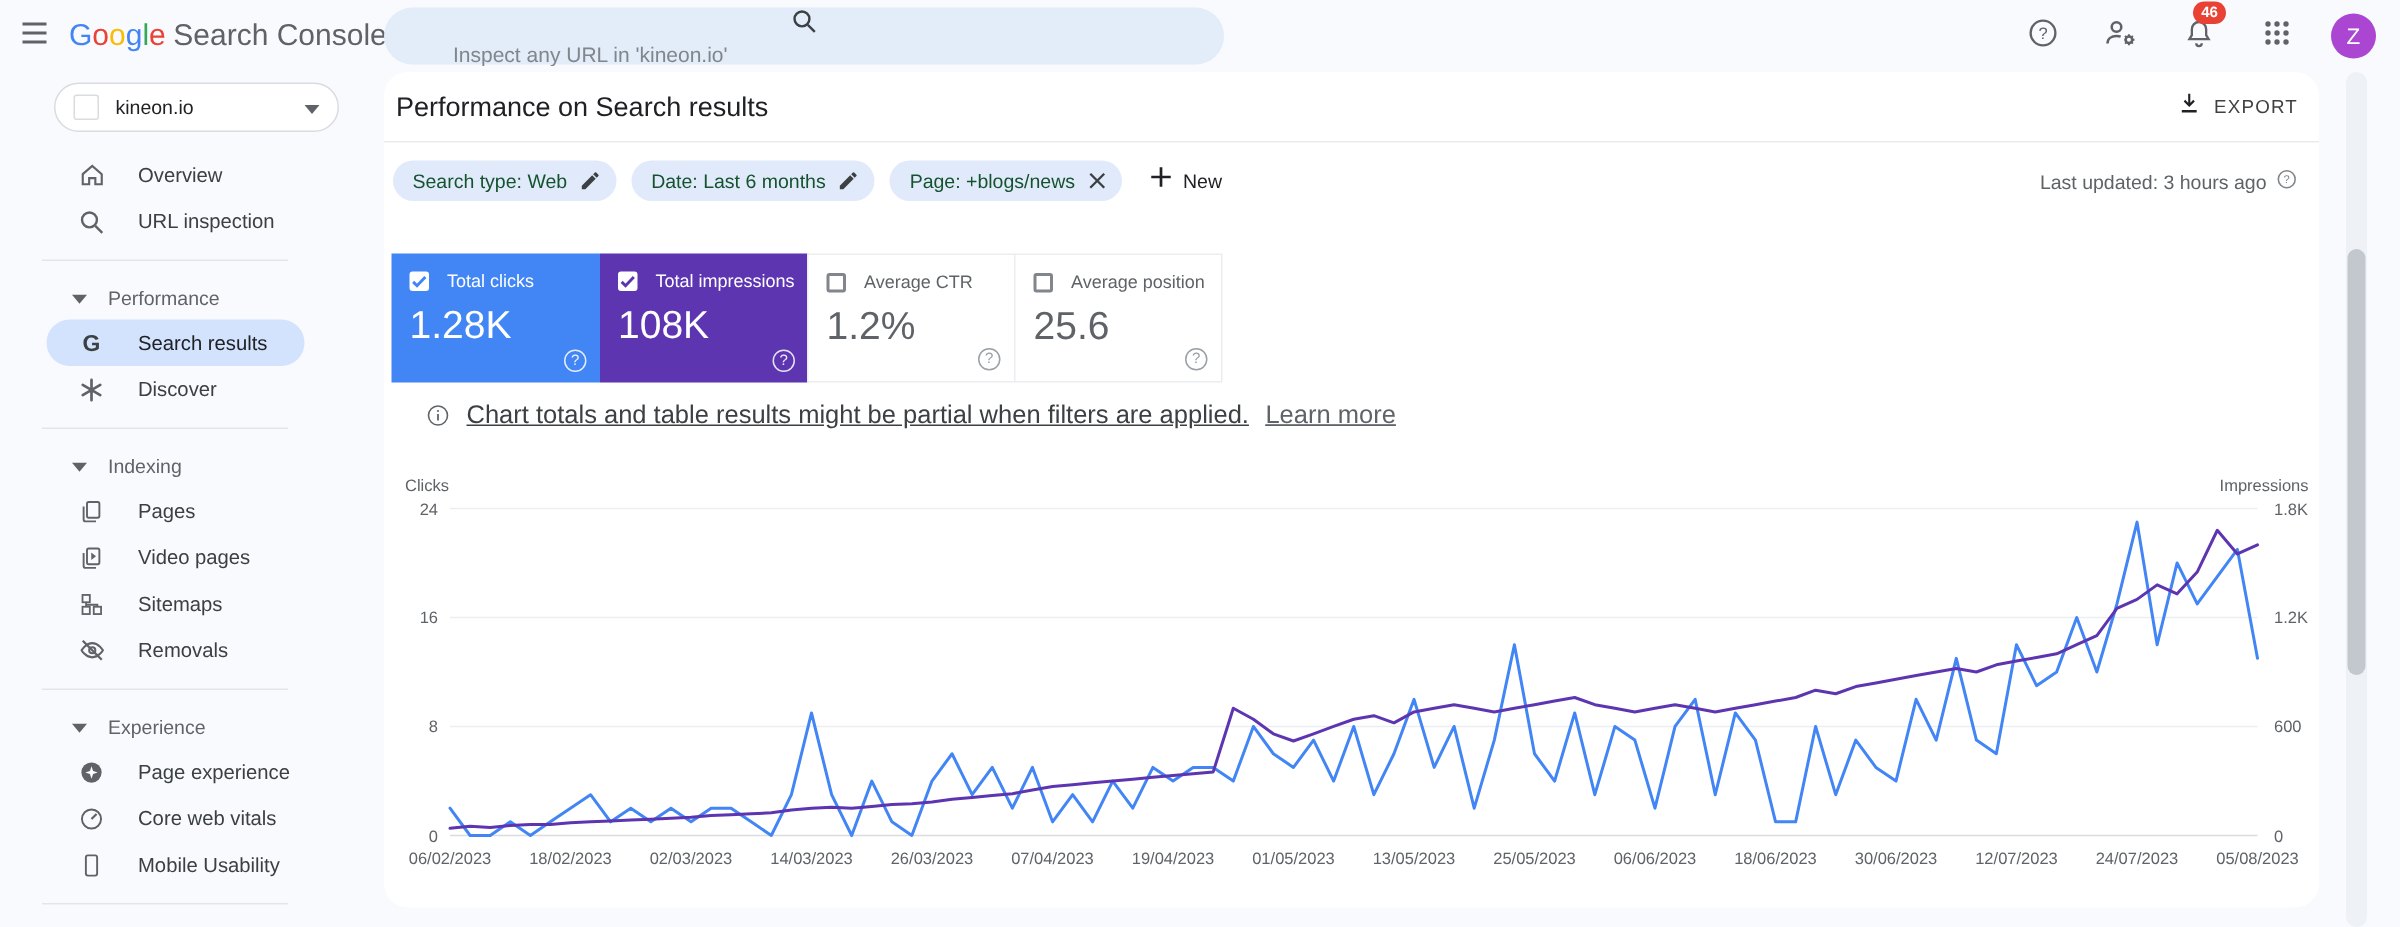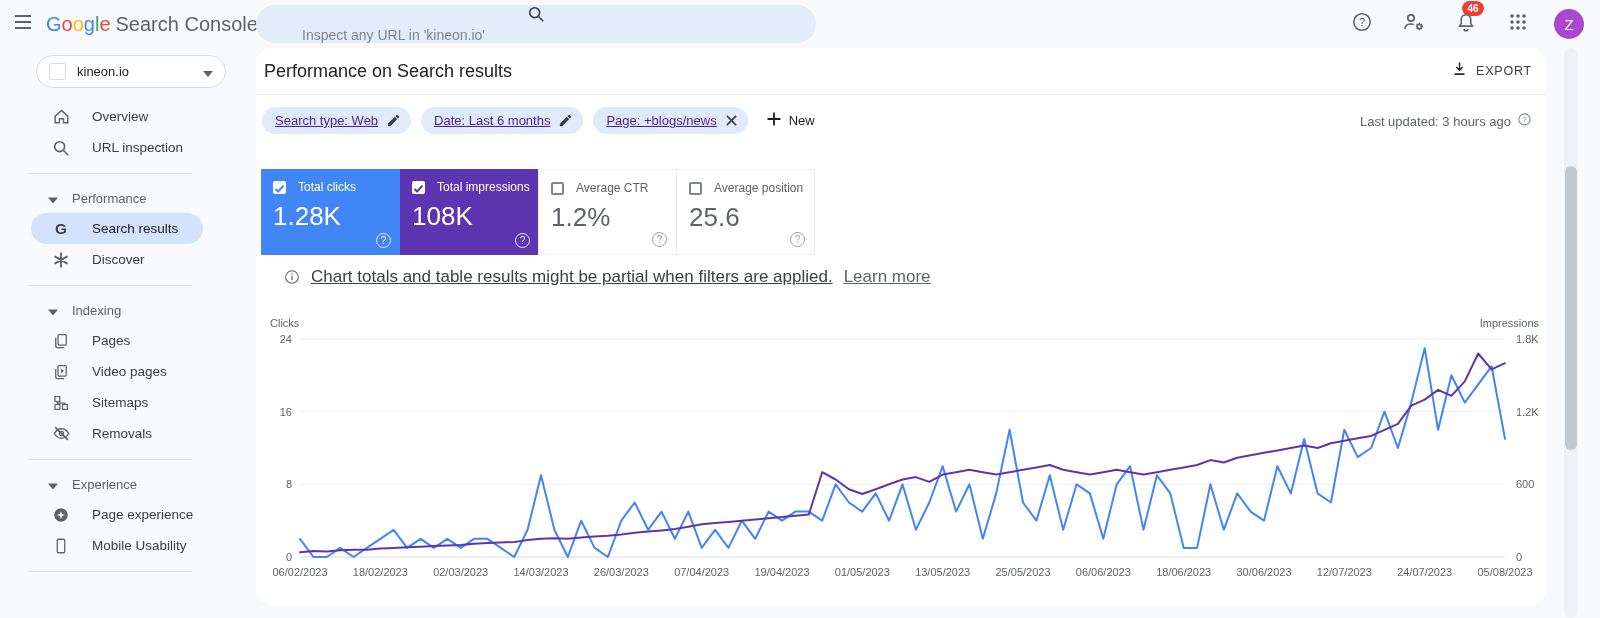--- a/index.html
+++ b/index.html
@@ -37,21 +37,21 @@
   
   .panel { position:absolute; left:256px; top:48px; width:1290px; height:557px; background:#fff; border-radius:16px; }
   .panel-header { position:relative; height:47px; border-bottom:1px solid #e9ebee; }
   .page-title { position:absolute; left:8px; top:13px; font-size:18px; color:#202124; font-weight:400; }
   .export { position:absolute; right:14px; top:12px; display:flex; align-items:center; gap:8px; cursor:pointer; color:#404040; }
   .export .xlabel { font-size:12.5px; font-weight:500; letter-spacing:.8px; }
 
   .chips-row { position:relative; height:58px; }
   .chips { position:absolute; left:6px; top:12px; display:flex; align-items:center; gap:10px; }
   .chip { height:27px; background:#e1eafb; border-radius:14px; display:flex; align-items:center; padding:0 10px 0 13px; cursor:pointer; }
-  .chip .clabel { font-size:13px; color:#4c1d95;text-decoration:underline; }
+  .chip .clabel { font-size:13px; color:#14532d; }
   .chip .cact { margin-left:8px; display:flex; align-items:center; color:#3c4043; cursor:pointer; }
   .newfilter { display:flex; align-items:center; gap:7px; margin-left:8px; cursor:pointer; }
   .newfilter .clabel { font-size:13px; color:#202124; }
   .lastupd { position:absolute; right:14px; top:17px; display:flex; align-items:center; gap:6px; color:#5f6368; font-size:13px; }
 
   .cards-row { position:absolute; left:5px; top:121px; display:flex; }
   .card { width:139px; height:86px; position:relative; padding:11px 12px; cursor:pointer; background:#fff; }
   .card.unsel { border:1px solid #ebedf0; margin-left:-1px; }
   .card .crow { display:flex; align-items:center; gap:12px; }
   .card .cb { width:13px; height:13px; border-radius:2px; flex:0 0 auto; position:relative; cursor:pointer; }
@@ -241,20 +241,29 @@
         <span class="hlabel">Experience</span>
       </div>
       <div class="nav-item">
         <span class="nicon">
           <svg width="18" height="18" viewBox="0 0 24 24">
             <circle cx="12" cy="12" r="9" fill="#5f6368"></circle>
             <path d="M12 6.5l1.4 4.1 4.1 1.4-4.1 1.4L12 17.5l-1.4-4.1-4.1-1.4 4.1-1.4z" fill="#fff"></path>
           </svg>
         </span>
         <span class="nlabel">Page experience</span>
+      </div>
+      <div class="nav-item">
+        <span class="nicon">
+          <svg width="18" height="18" viewBox="0 0 24 24" fill="none" stroke="#5f6368" stroke-width="1.7">
+            <circle cx="12" cy="12" r="8.5"></circle>
+            <path d="M12 12l4.5-4.5" stroke-width="2"></path>
+          </svg>
+        </span>
+        <span class="nlabel">Core web vitals</span>
       </div>
       <div class="nav-item">
         <span class="nicon">
           <svg width="18" height="18" viewBox="0 0 24 24" fill="none" stroke="#5f6368" stroke-width="1.7">
             <rect x="7" y="3" width="10" height="18" rx="1.8"></rect>
           </svg>
         </span>
         <span class="nlabel">Mobile Usability</span>
       </div>
       <div class="nav-divider"></div>

